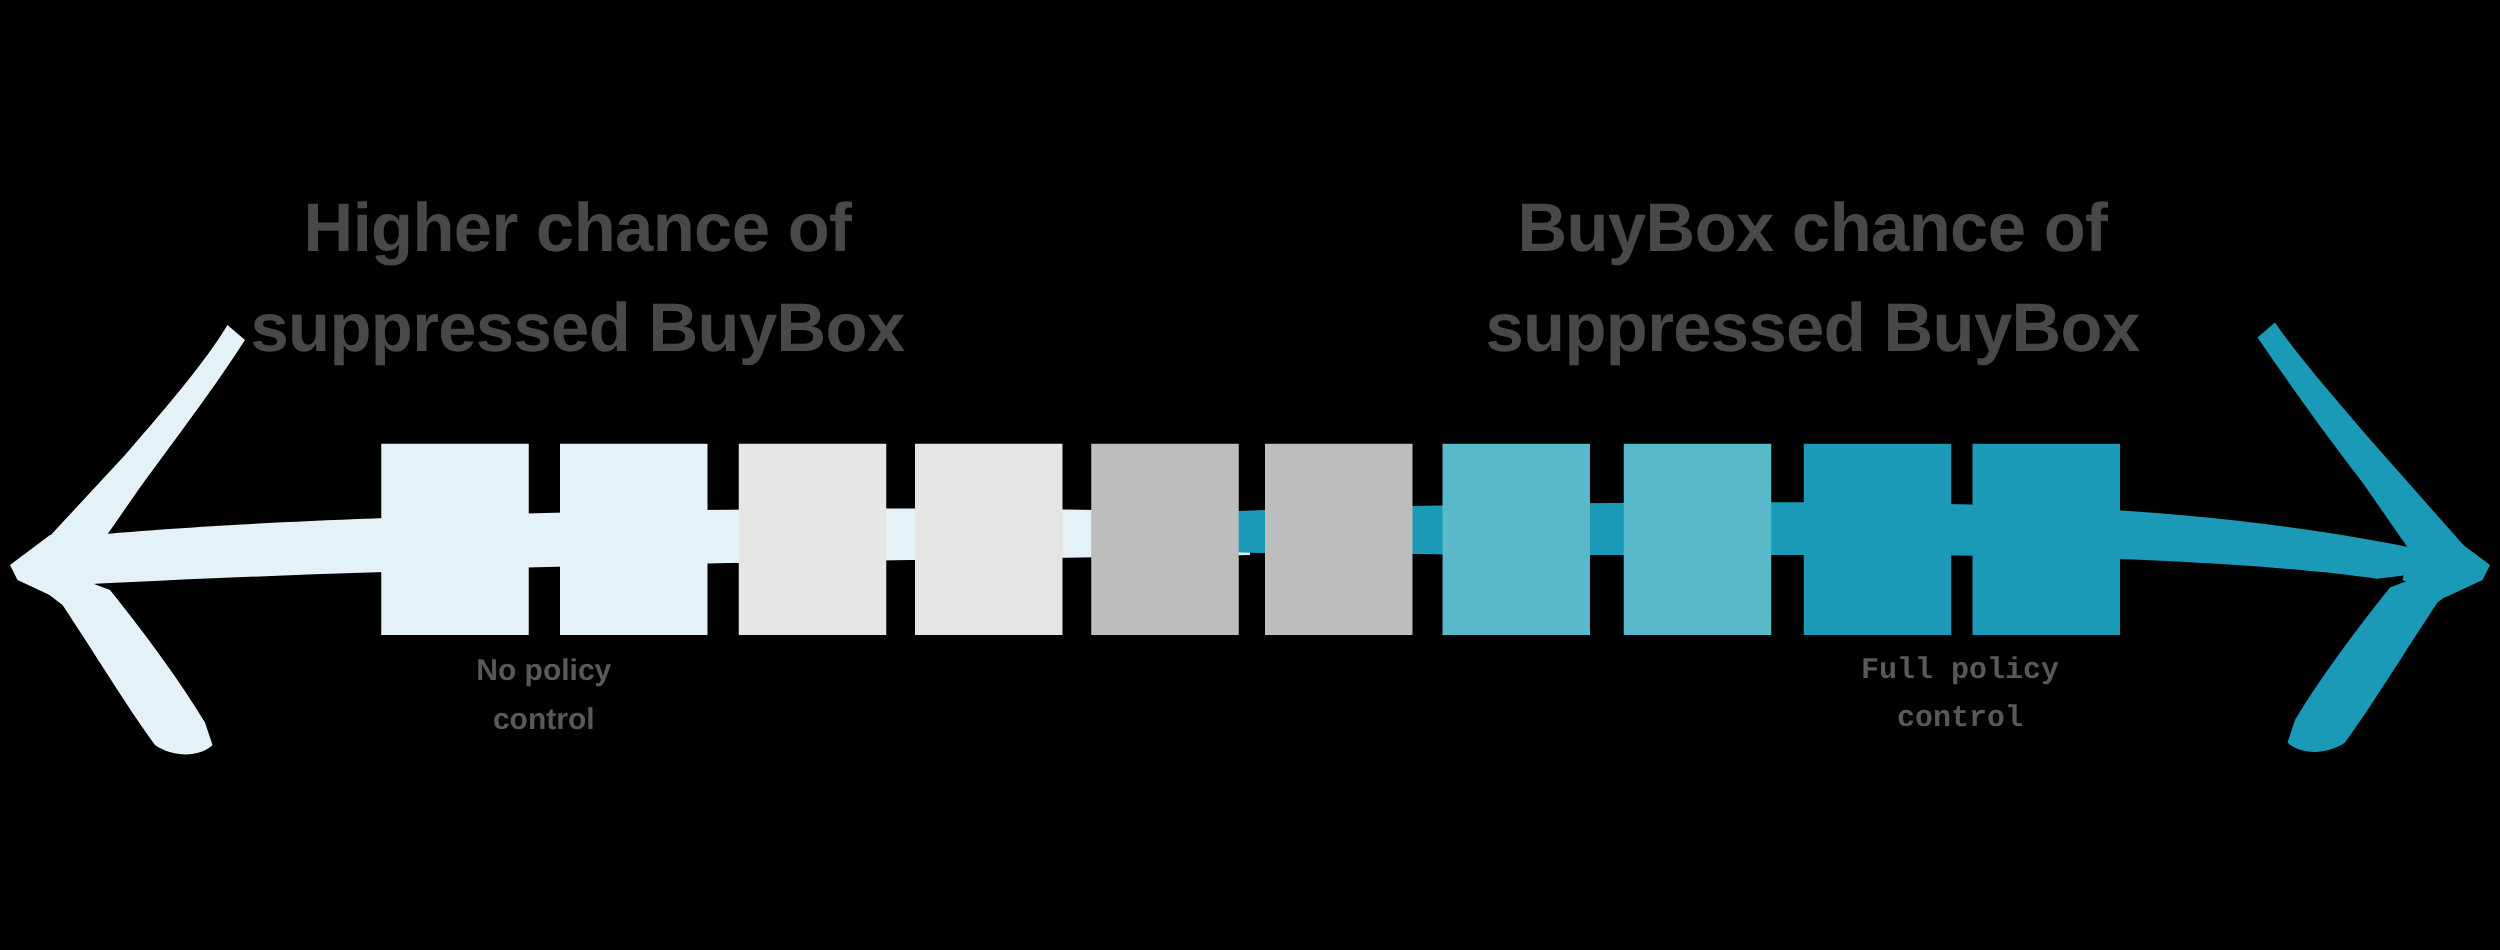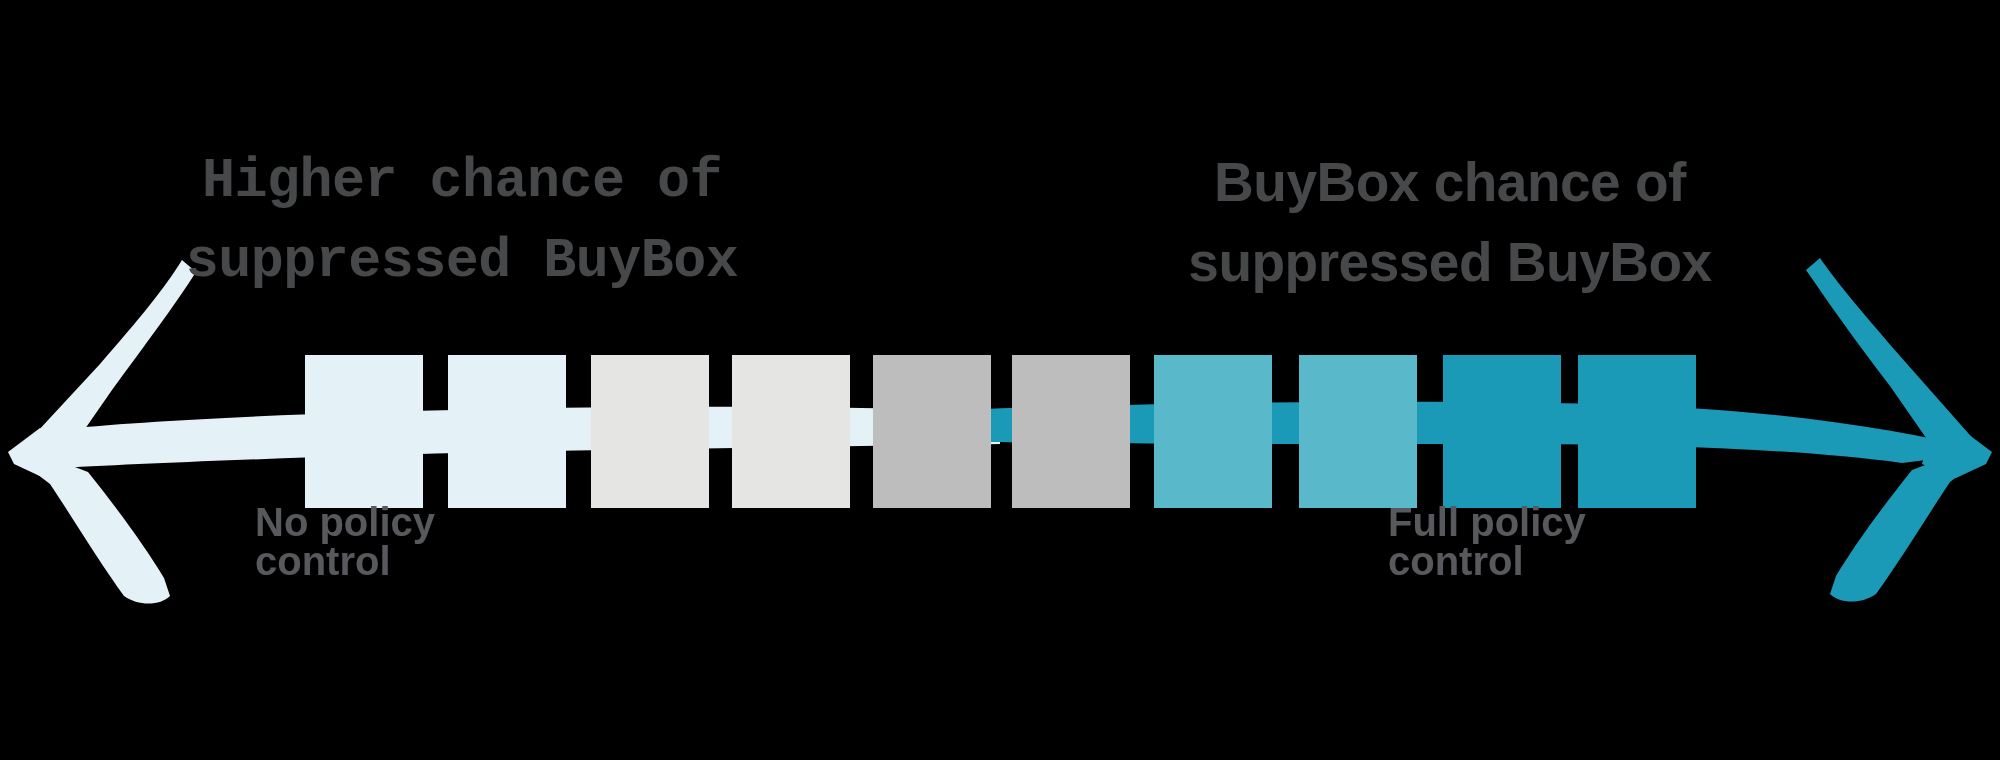--- a/index.html
+++ b/index.html
@@ -32,35 +32,35 @@
     top: 142px;
     width: 700px;
     z-index: 3;
     text-align: center;
     font-size: 55px;
     font-weight: 700;
     letter-spacing: -0.5px;
     line-height: 80px;
     color: var(--headline-color, #47484a);
   }
-  .headline.left  { left: 112px; font-family: Liberation Mono, monospace;  }
+  .headline.left  { left: 112px;  }
   .headline.right { left: 1100px; }
   .caption {
     position: absolute;
-    top: 503px;
+    top: 517px;
     width: 360px;
     z-index: 3;
-    text-align: left;
-    font-size: 40px;
+    text-align: center;
+    font-size: 24px;
     font-weight: 700;
     line-height: 39px;
     color: var(--caption-color, #58595c);
   }
   .caption.left  { left: 255px;  }
-  .caption.right { left: 1388px; }
+  .caption.right { left: 1388px; font-family: Liberation Mono, monospace; }
 </style>
 </head>
 <body>
 
 <div class="stage" style="background: rgb(0, 0, 0); --headline-color: #47484a; --caption-color: #58595c;">
 
   <svg class="layer-svg" width="2000" height="760" viewBox="0 0 2000 760">
 
     <path d="M 10 452
              L 55 430

